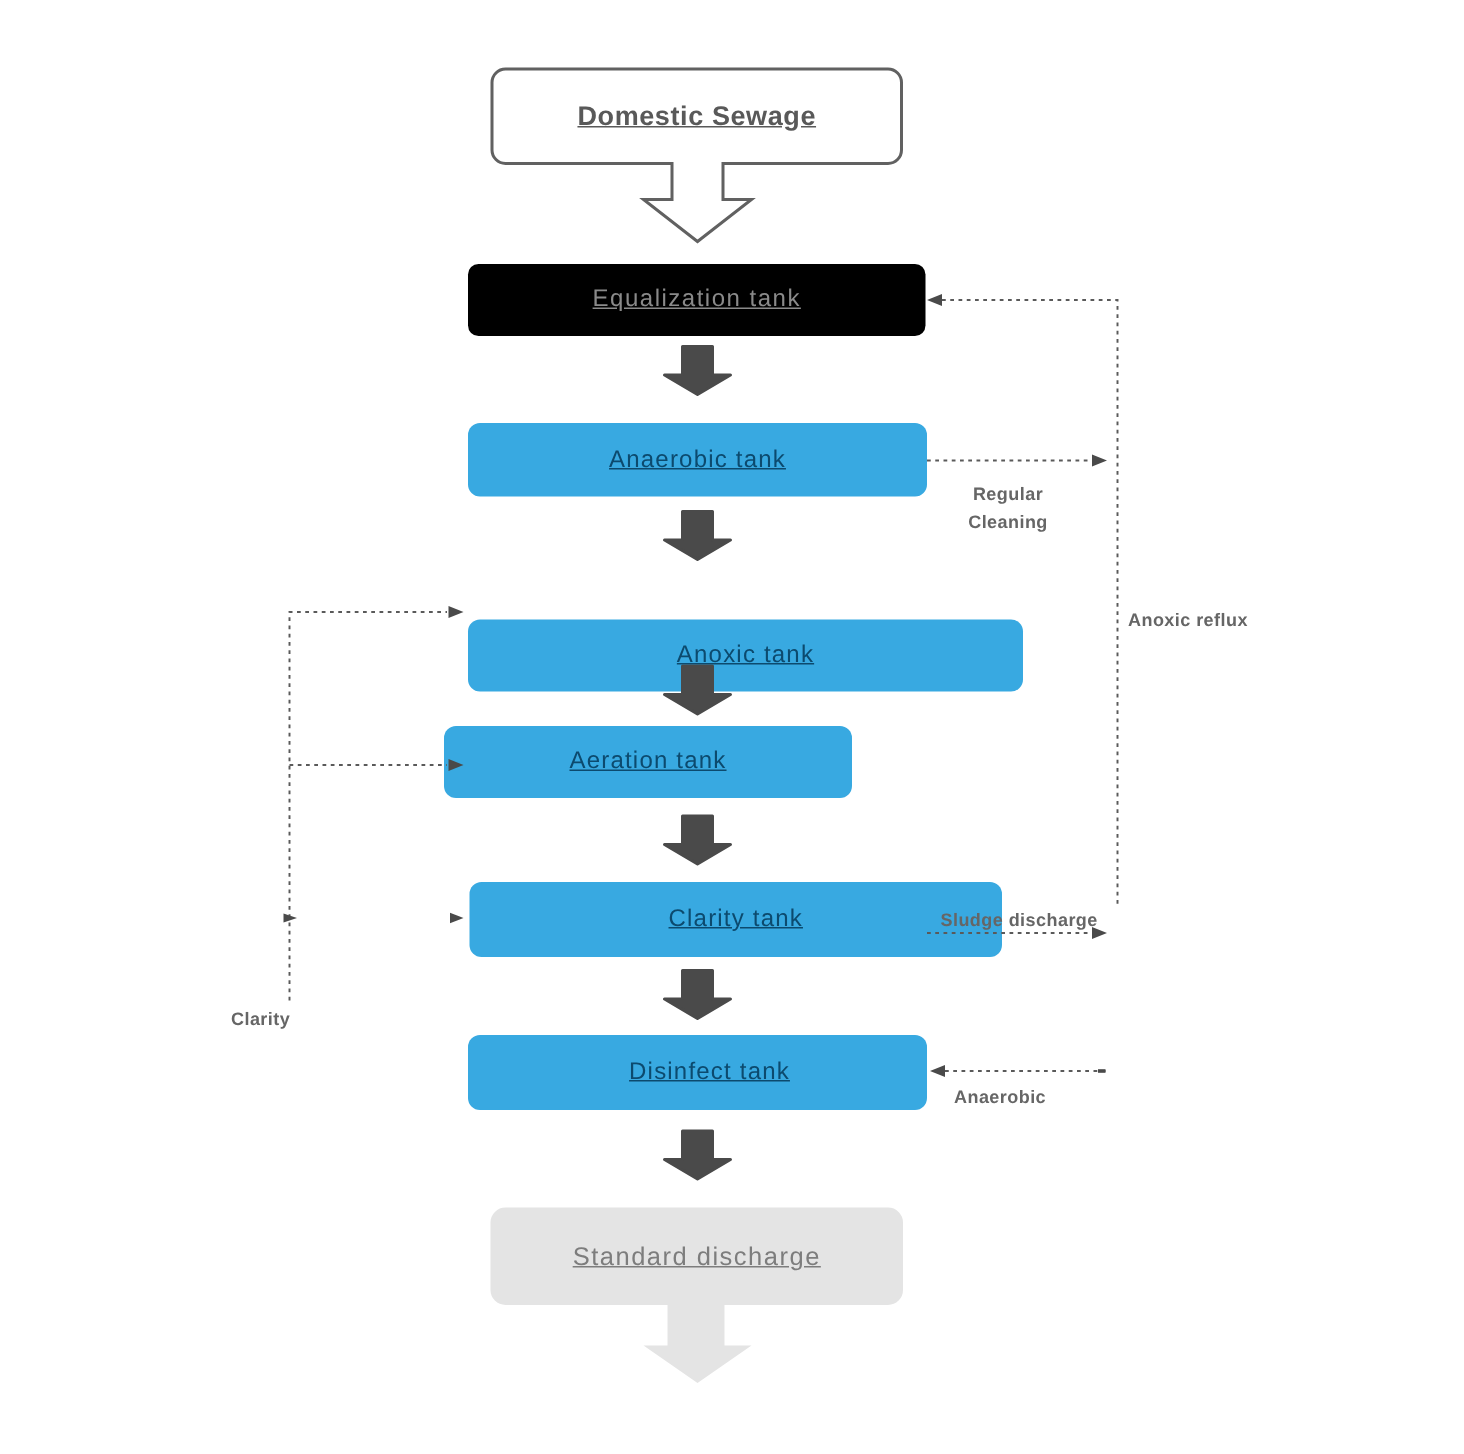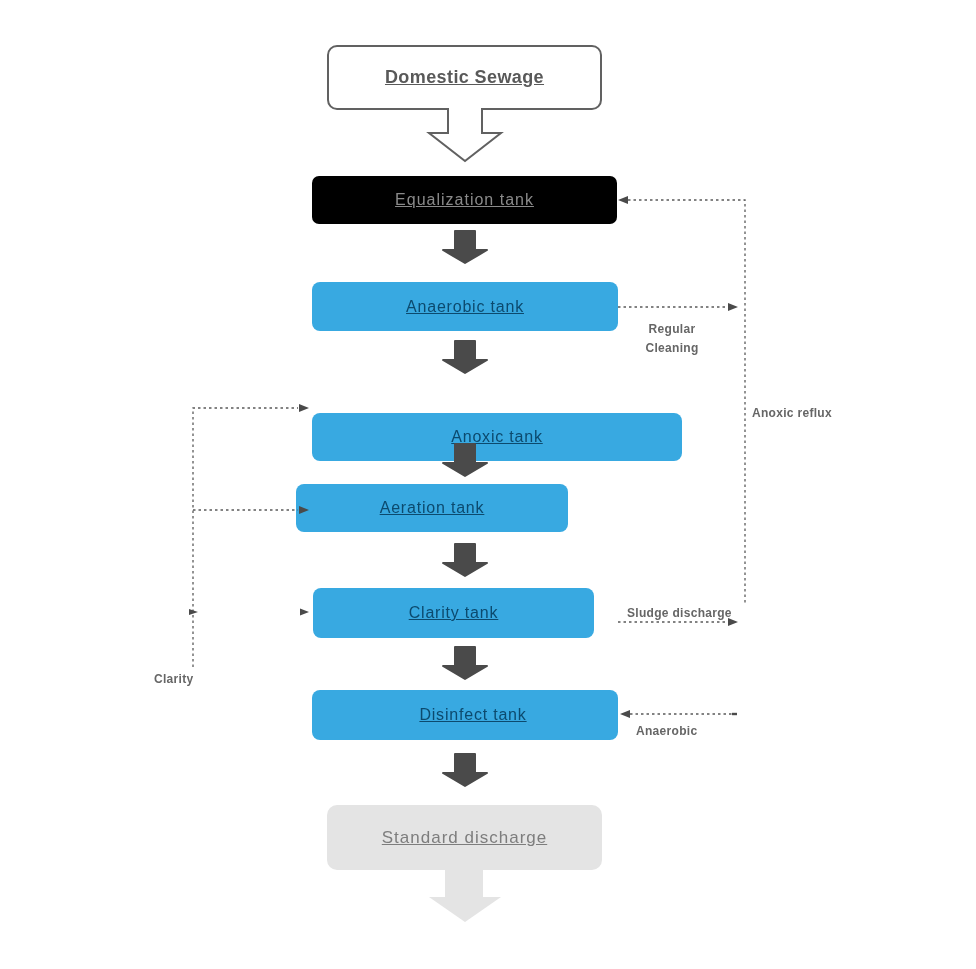--- a/index.html
+++ b/index.html
@@ -21,21 +21,21 @@
     color:#8a8a8a;font-size:16px;letter-spacing:1px;
   }
   .node-equalization{left:312px;top:176px;width:305px;height:48px;}
   .node-blue{
     background:#38a9e1;border-radius:8px;
     color:#0c4a6e;font-size:16px;letter-spacing:0.8px;
   }
   .node-anaerobic{left:312px;top:282px;width:306px;height:49px;}
   .node-anoxic{left:312px;top:388px;width:370px;height:48px;margin-top:25px;}
   .node-aeration{left:296px;top:484px;width:272px;height:48px;}
-  .node-clarity{left:313px;top:588px;width:281px;height:50px;}
+  .node-clarity{left:313px;top:588px;width:355px;height:50px;}
   .node-disinfect{left:312px;top:690px;width:306px;height:50px;padding-left:16px;}
   .node-end{
     left:327px;top:805px;width:275px;height:65px;
     background:#e4e4e4;border-radius:10px;
     color:#7d7d7d;font-size:17px;letter-spacing:1px;
   }
   .annotation{
     position:absolute;color:#666666;font-size:12px;font-weight:bold;
     letter-spacing:0.3px;white-space:pre-line;line-height:19px;
   }

